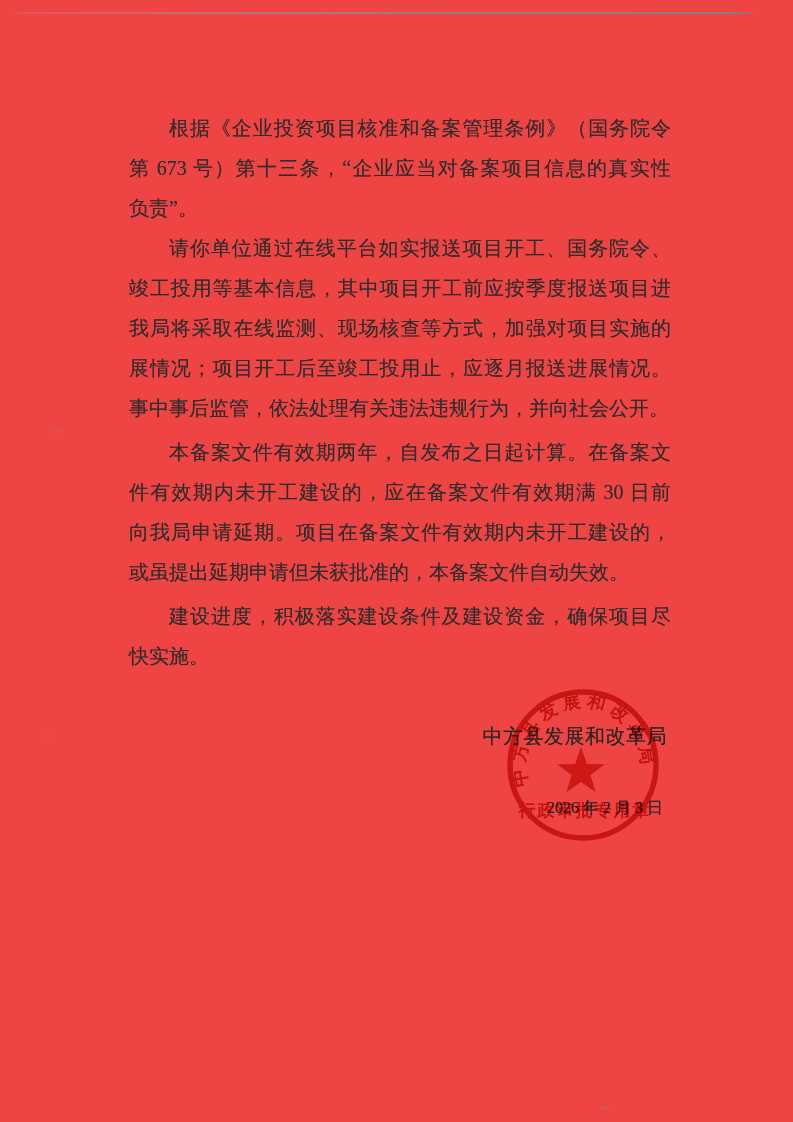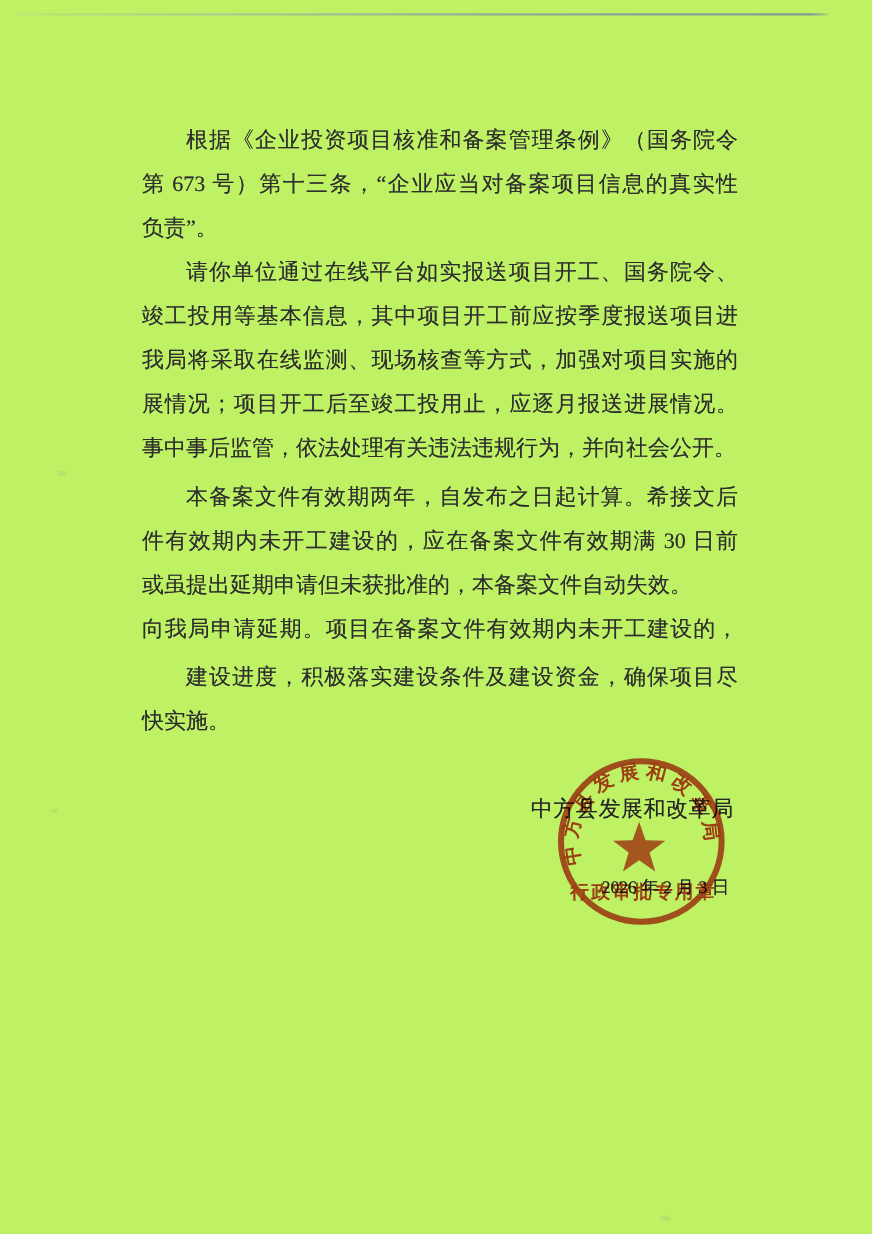--- a/index.html
+++ b/index.html
@@ -1,21 +1,21 @@
 <!DOCTYPE html>
 <html lang="zh"><head>
 <meta charset="utf-8">
 <style>
   html,body { margin:0; padding:0; background:#e8e8e8; }
   .page {
     position: relative;
     width: 793px;
     height: 1122px;
     margin: 0 auto;
-    background: #bef264;
+    background: #ef4444;
     overflow: hidden;
     font-family: "Liberation Serif","DejaVu Serif",serif;
   }
   
   .scan-line {
     position: absolute;
     left: 14px; top: 12px;
     width: 739px; height: 2px;
     background: linear-gradient(to right,
       rgba(150,175,195,0.15),
@@ -111,24 +111,24 @@
         <div class="line last">负责”。</div>
       </div>
       <div class="para">
         <div class="line first">请你单位通过在线平台如实报送项目开工、国务院令、</div>
         <div class="line">竣工投用等基本信息，其中项目开工前应按季度报送项目进</div>
         <div class="line">我局将采取在线监测、现场核查等方式，加强对项目实施的</div>
         <div class="line">展情况；项目开工后至竣工投用止，应逐月报送进展情况。</div>
         <div class="line last">事中事后监管，依法处理有关违法违规行为，并向社会公开。</div>
       </div>
       <div class="para">
-        <div class="line first">本备案文件有效期两年，自发布之日起计算。希接文后</div>
+        <div class="line first">本备案文件有效期两年，自发布之日起计算。在备案文</div>
         <div class="line">件有效期内未开工建设的，应在备案文件有效期满 30 日前</div>
+        <div class="line">向我局申请延期。项目在备案文件有效期内未开工建设的，</div>
         <div class="line last">或虽提出延期申请但未获批准的，本备案文件自动失效。</div>
-        <div class="line">向我局申请延期。项目在备案文件有效期内未开工建设的，</div>
       </div>
       <div class="para">
         <div class="line first">建设进度，积极落实建设条件及建设资金，确保项目尽</div>
         <div class="line last">快实施。</div>
       </div>
     </div>
 
   <div class="signature">中方县发展和改革局</div>
 
   <div class="issue-date">2026 年 2 月 3 日</div>

